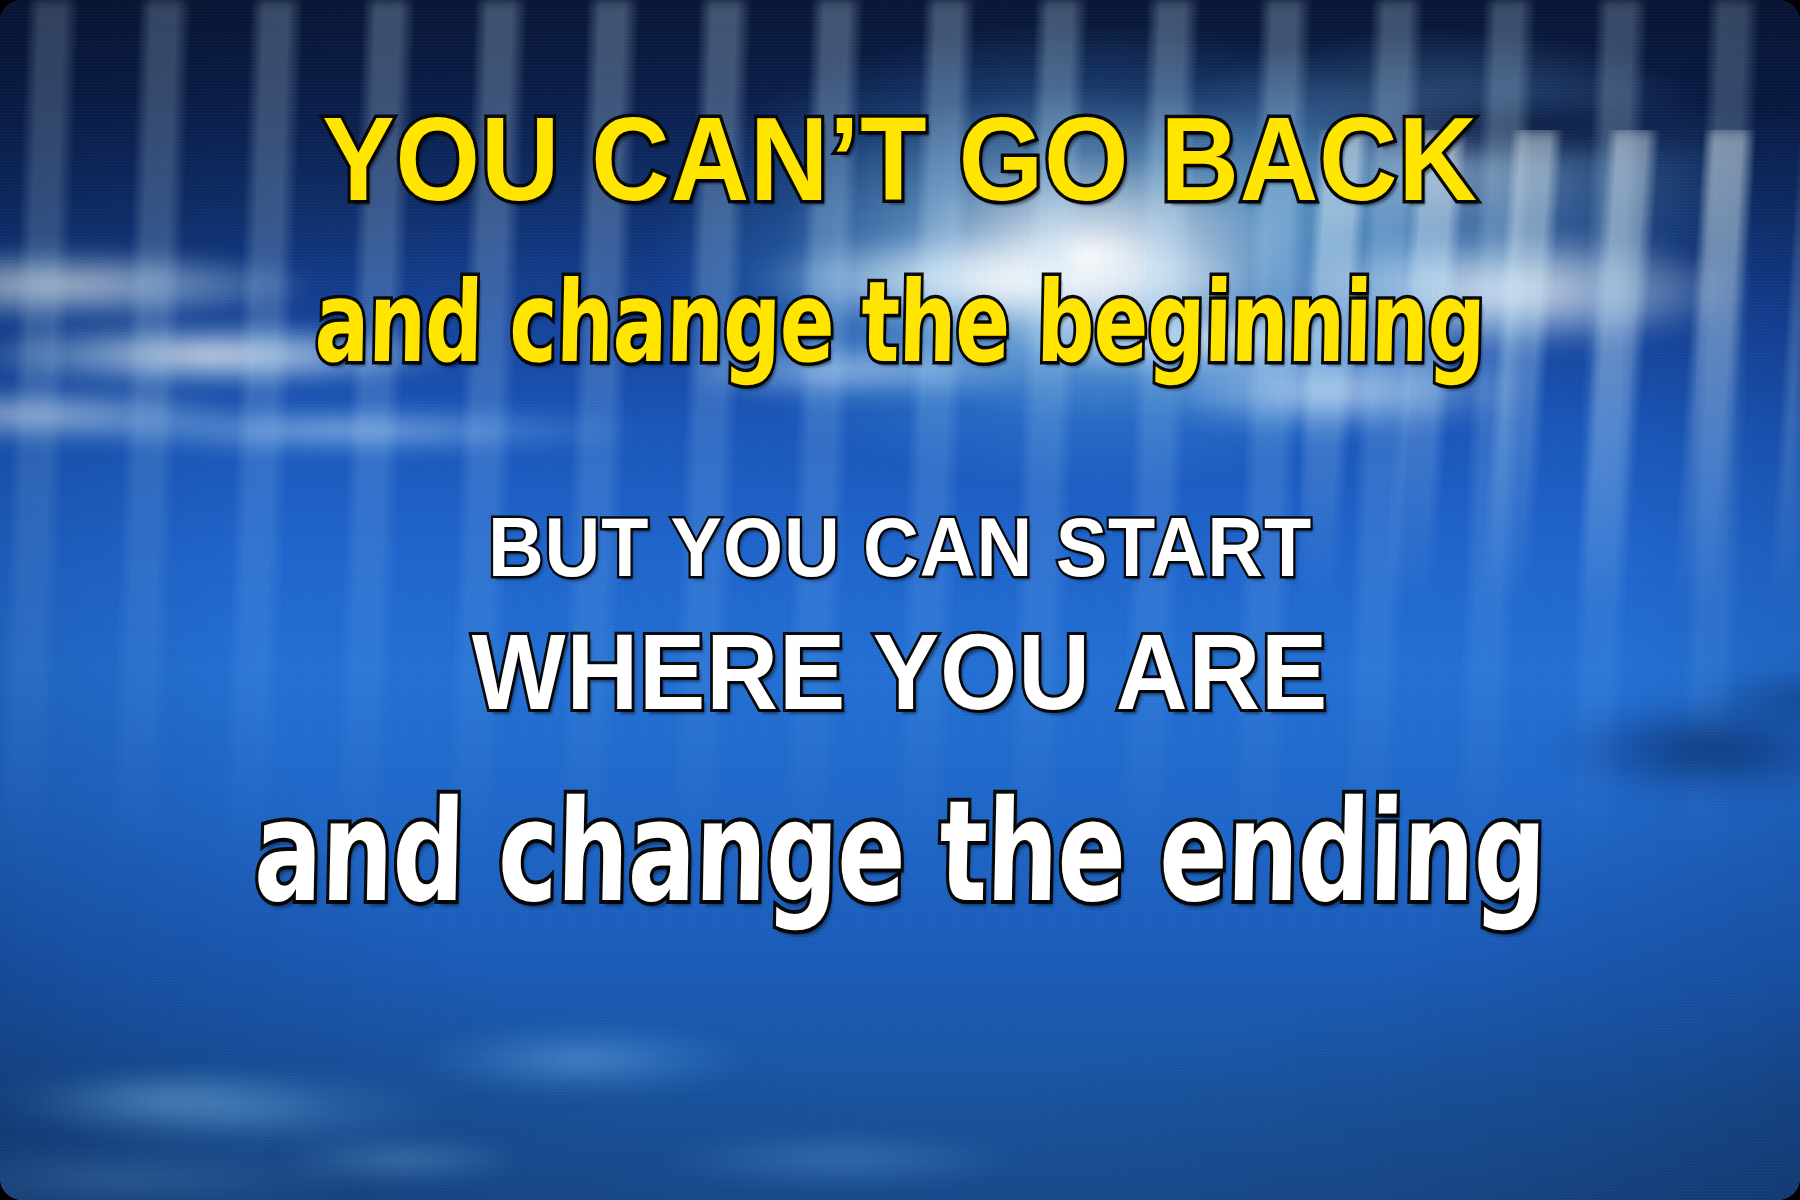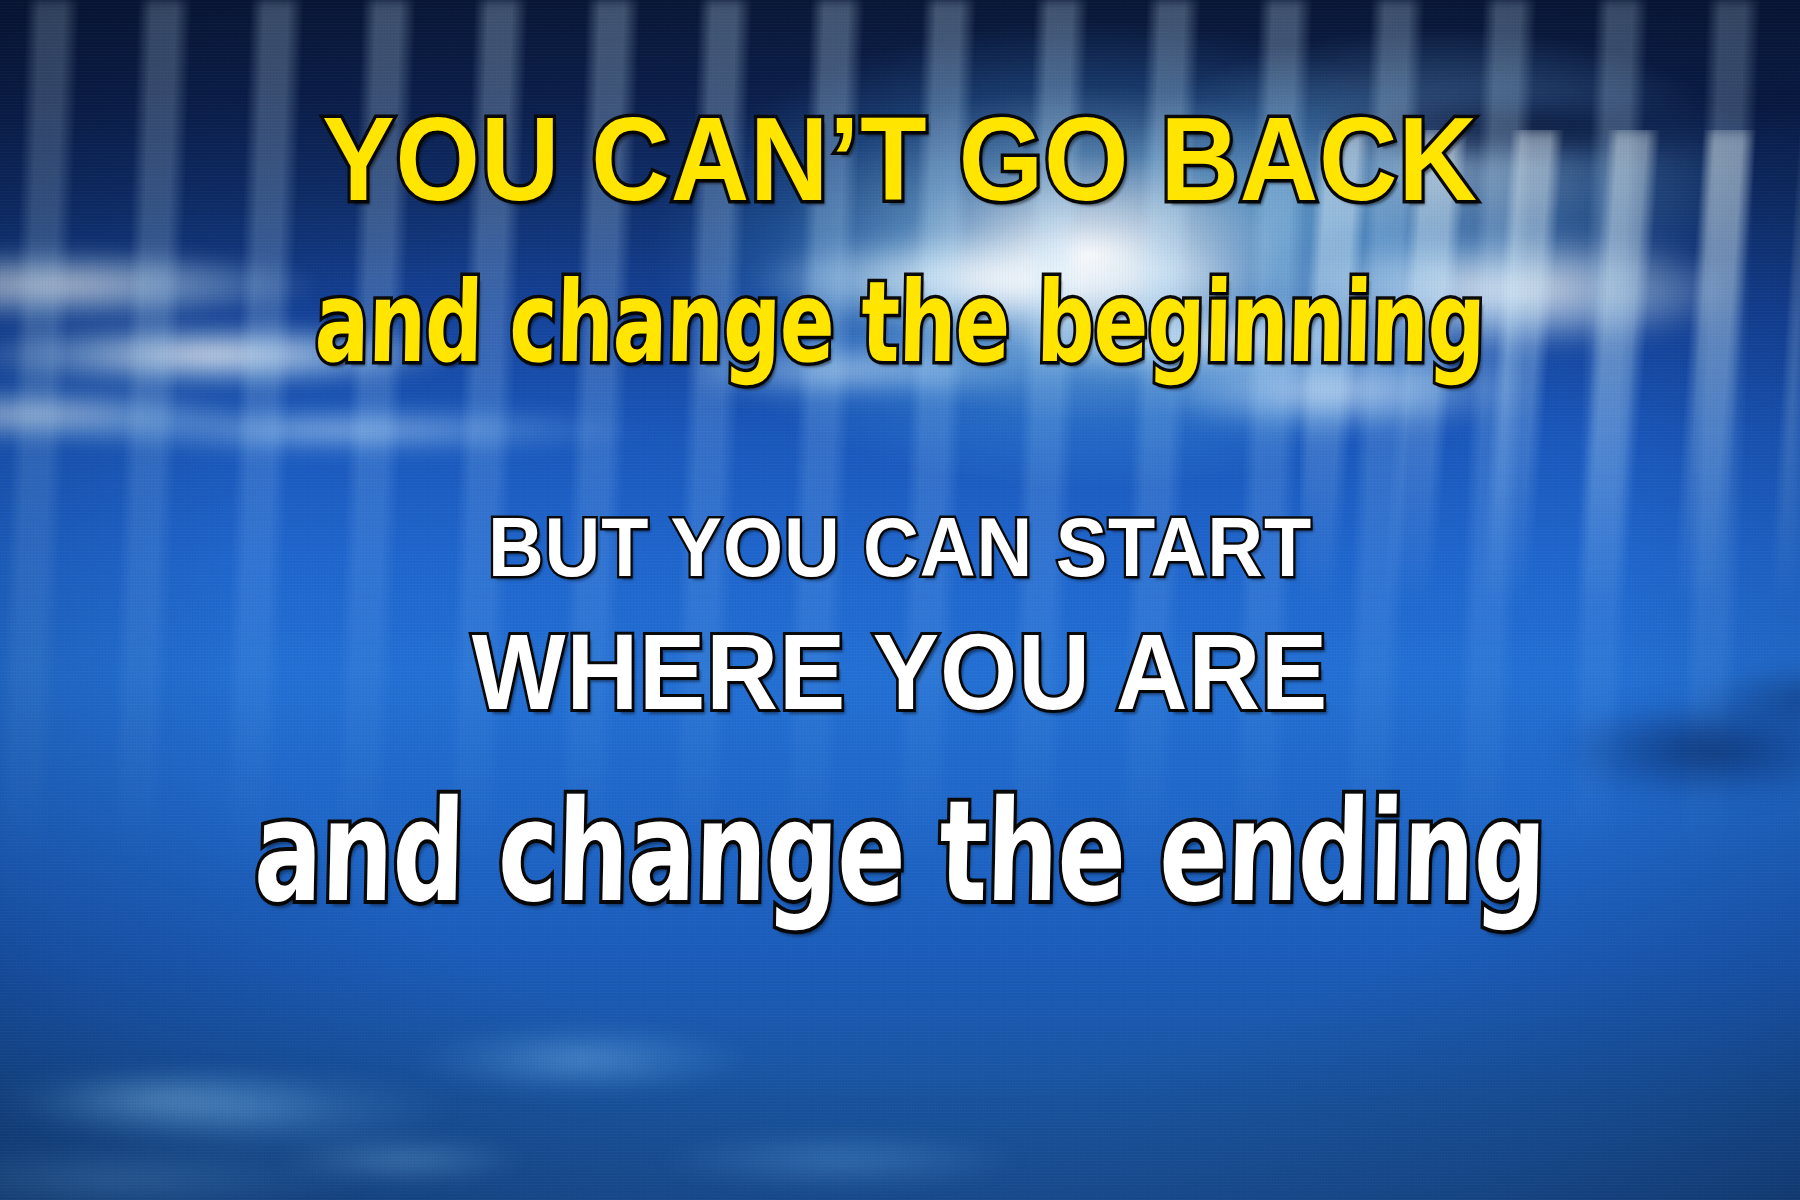--- a/index.html
+++ b/index.html
@@ -7,20 +7,21 @@
     padding: 0;
     background: #000;
   }
   #poster {
     position: relative;
     width: 1800px;
     height: 1200px;
     overflow: hidden;
     font-family: "Liberation Sans", sans-serif;
     background: #4c1d95;
+    border-radius: 22px;
   }
 
   
   .sky-base {
     position: absolute;
     inset: 0;
     background:
       linear-gradient(to bottom,
         #0a1838 0%,
         #0c1f4c 8%,

